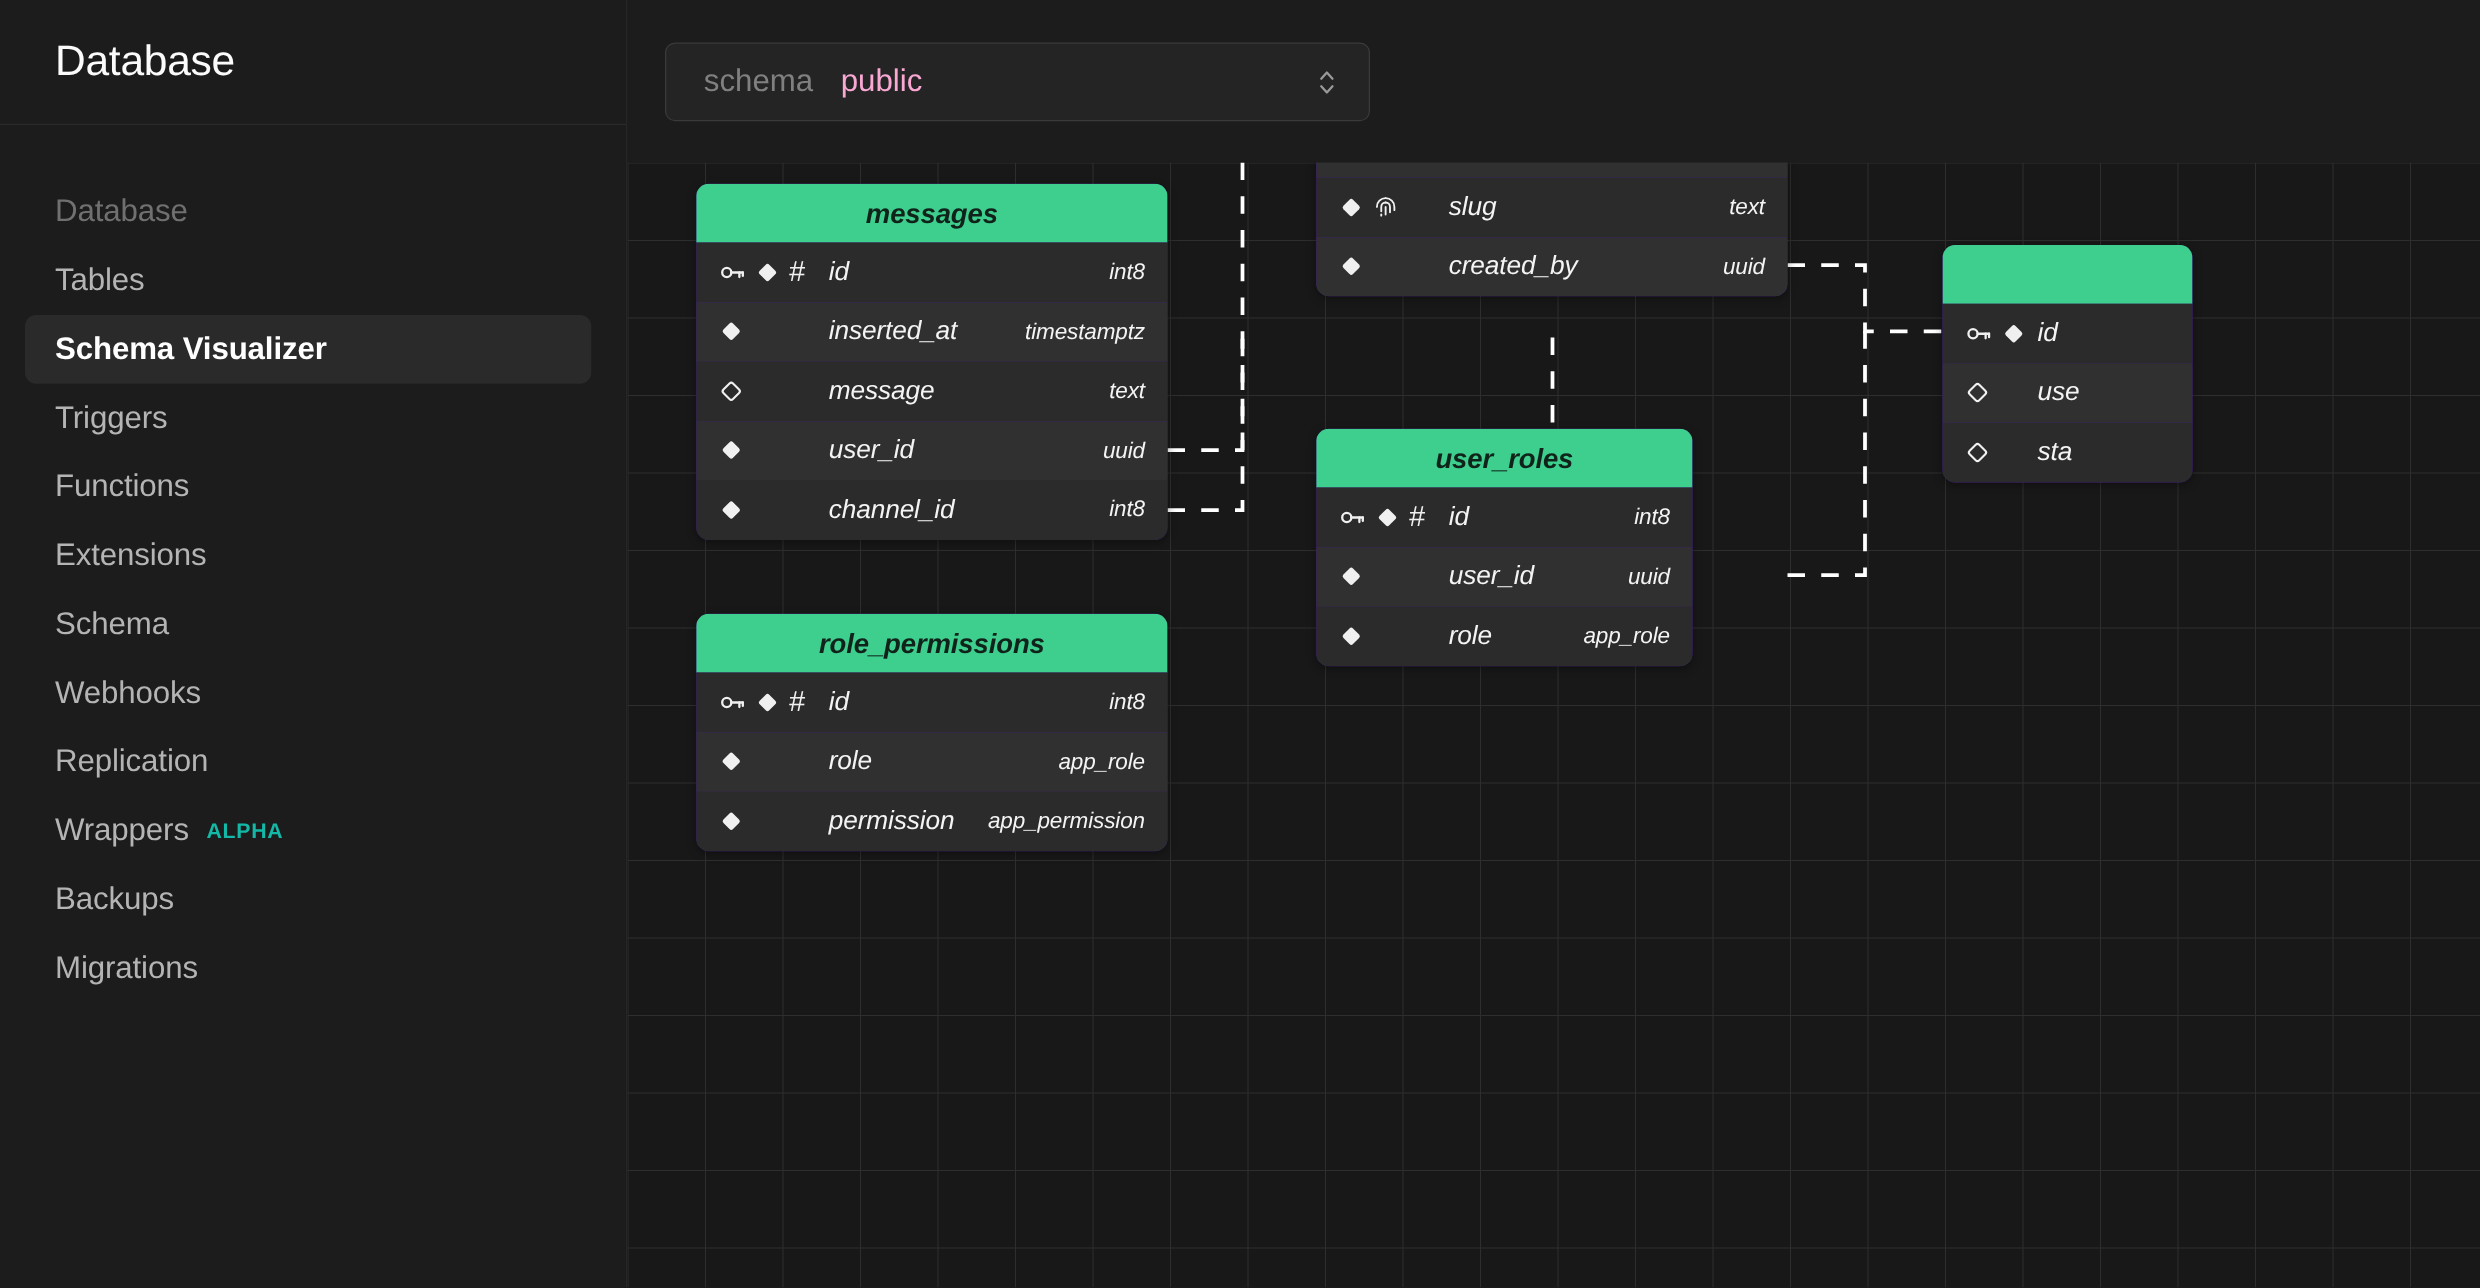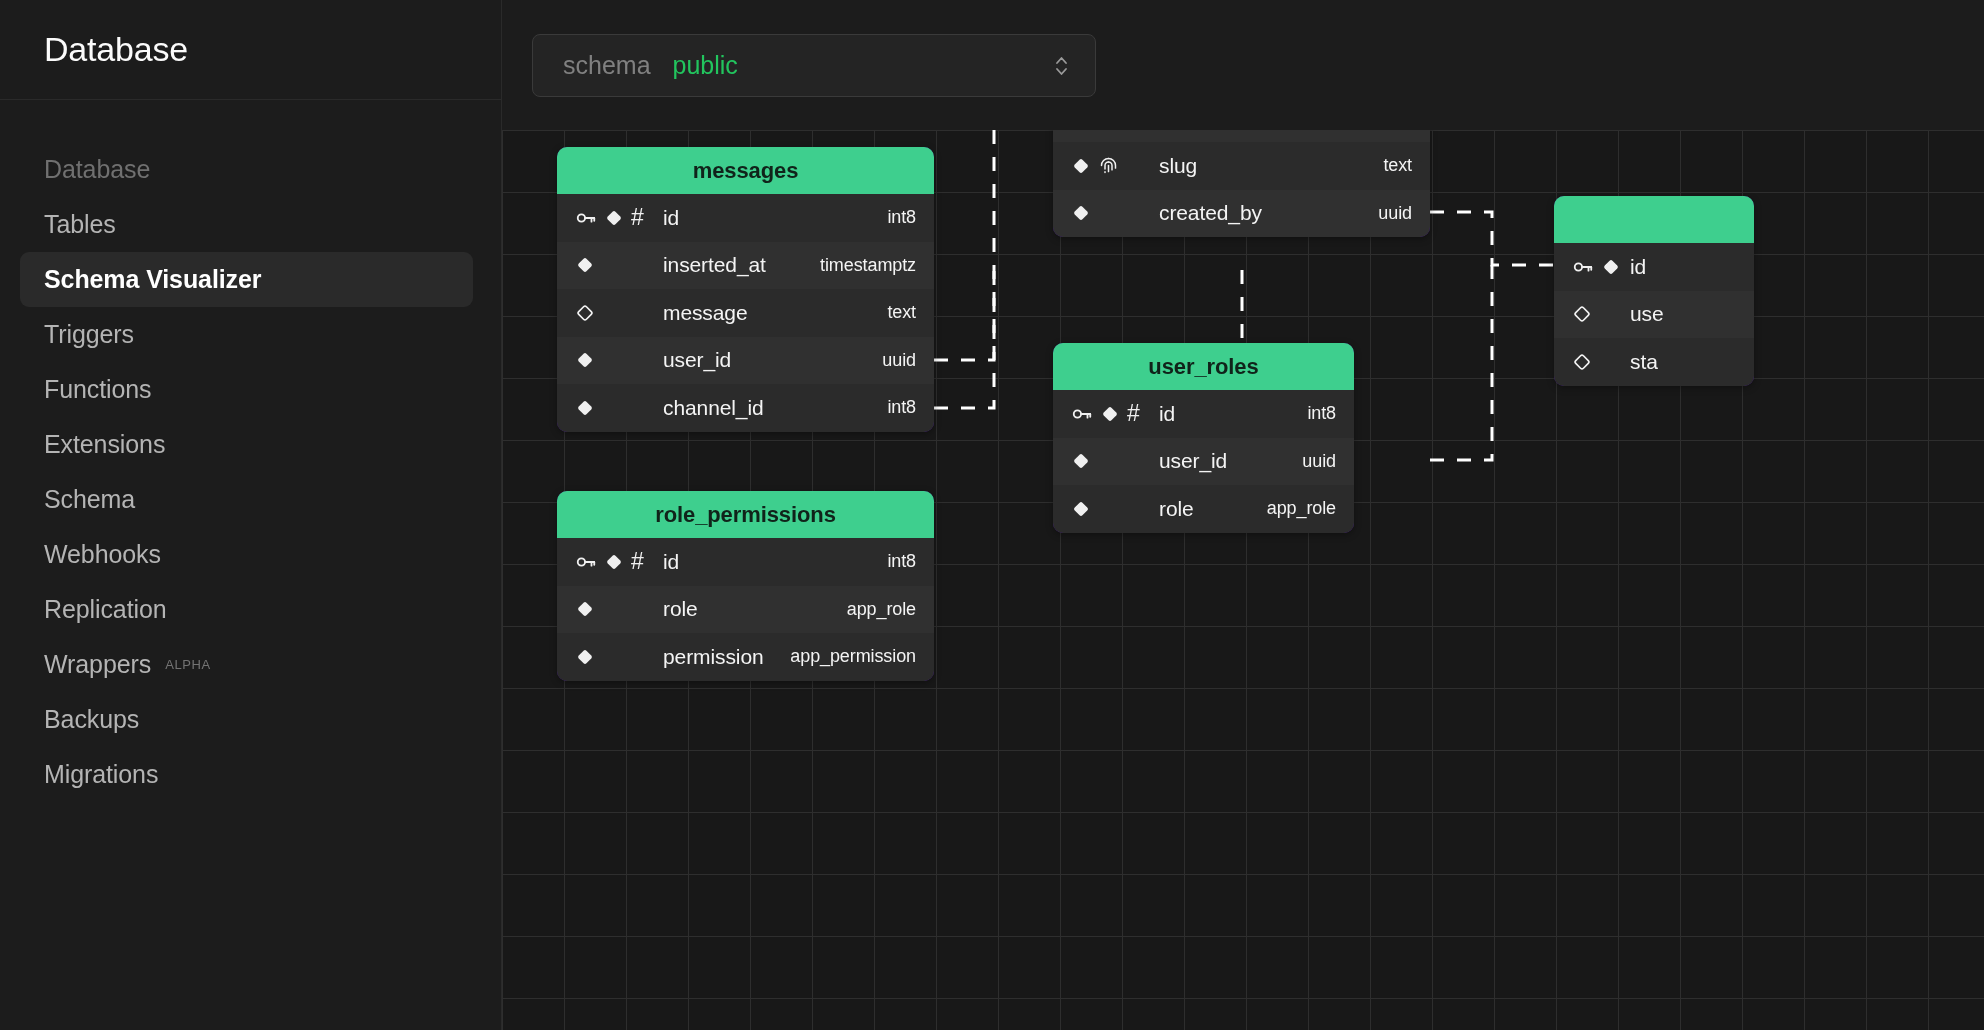--- a/index.html
+++ b/index.html
@@ -79,24 +79,24 @@
   .nav-item.active {
     background: #2a2a2a;
   }
 
   .nav-item.active .nav-label {
     color: #ffffff;
     font-weight: 700;
   }
 
   .nav-badge {
-    font-size: 13px;
-    color: #737373;
+    font-size: 17px;
+    color: #14b8a6;
     letter-spacing: 0.6px;
-    font-weight: 400;
+    font-weight: 700;
   }
 
   
   #canvas-wrap {
     position: relative;
     flex: 1 1 auto;
     height: 100%;
     background: #1c1c1c;
     overflow: hidden;
   }
@@ -126,21 +126,21 @@
   }
 
   #schema-label {
     font-size: 25px;
     color: #808080;
     margin-right: 22px;
   }
 
   #schema-value {
     font-size: 25px;
-    color: #22c55e;
+    color: #f9a8d4;
   }
 
   #schema-chevrons {
     position: absolute;
     right: 26px;
     top: 50%;
     transform: translateY(-50%);
     display: flex;
     flex-direction: column;
     gap: 4px;
@@ -179,20 +179,21 @@
     z-index: 10;
   }
 
   
   .node {
     position: absolute;
     border-radius: 10px;
     background: #4c1d95;
     overflow: hidden;
     box-shadow: 0 2px 7px rgba(0,0,0,0.35);
+    font-style: italic;
   }
 
   .node-header {
     height: 47px;
     background: #3ecf8e;
     display: flex;
     align-items: center;
     justify-content: center;
   }
 

